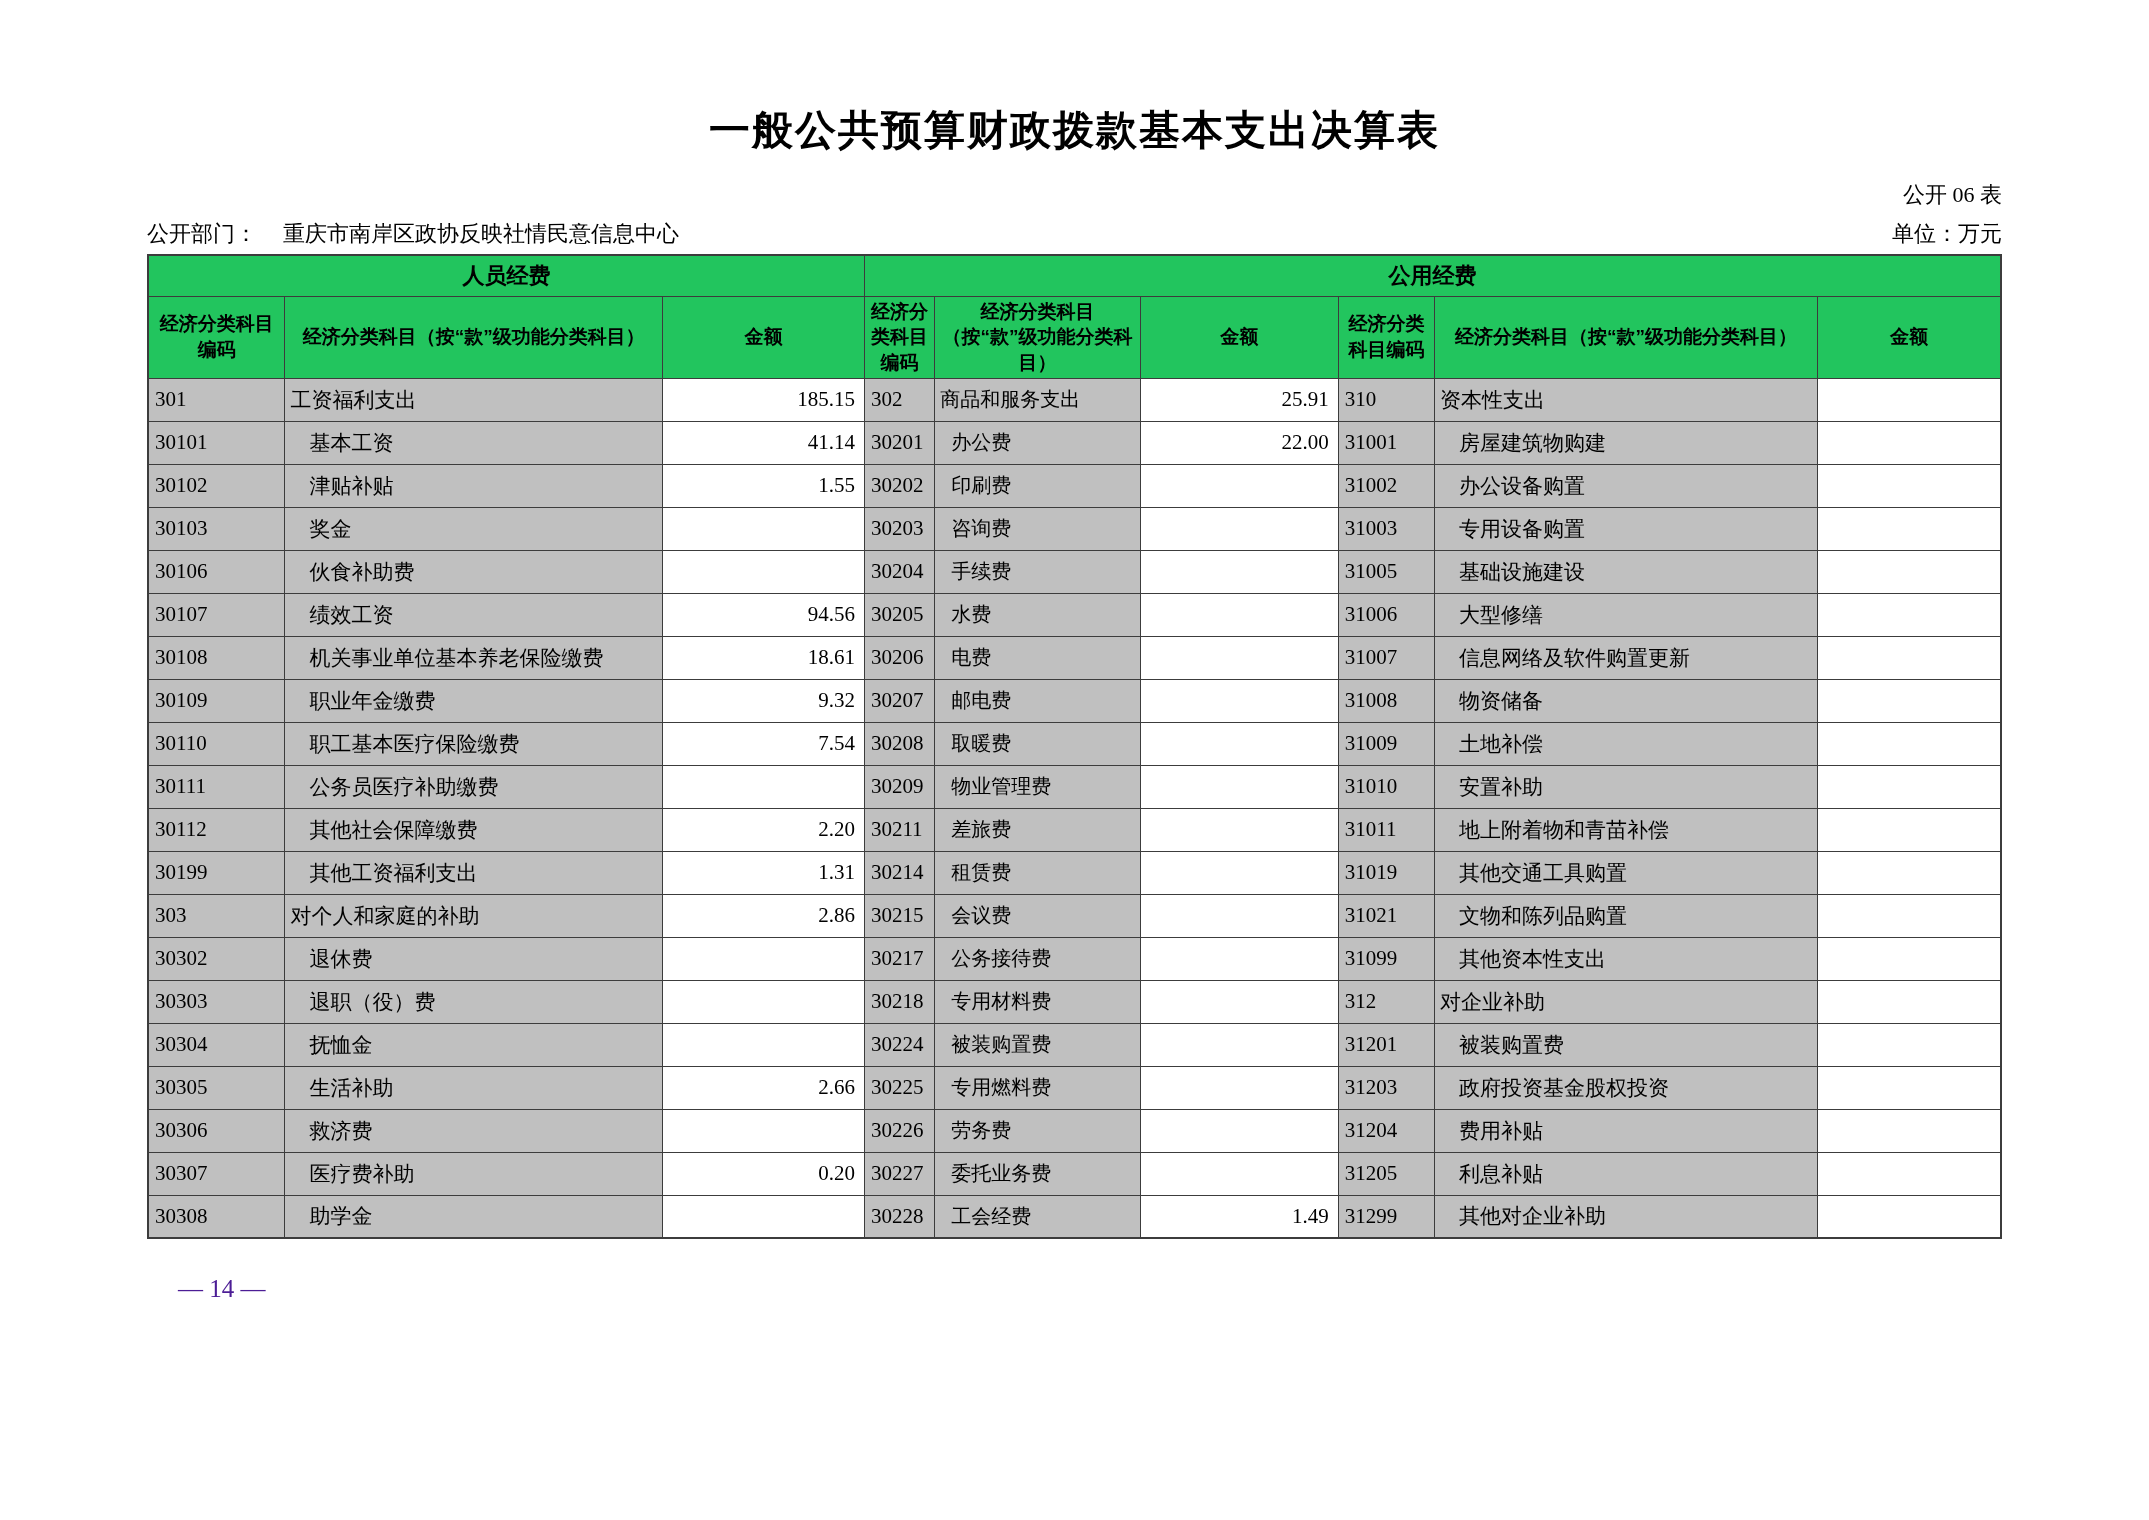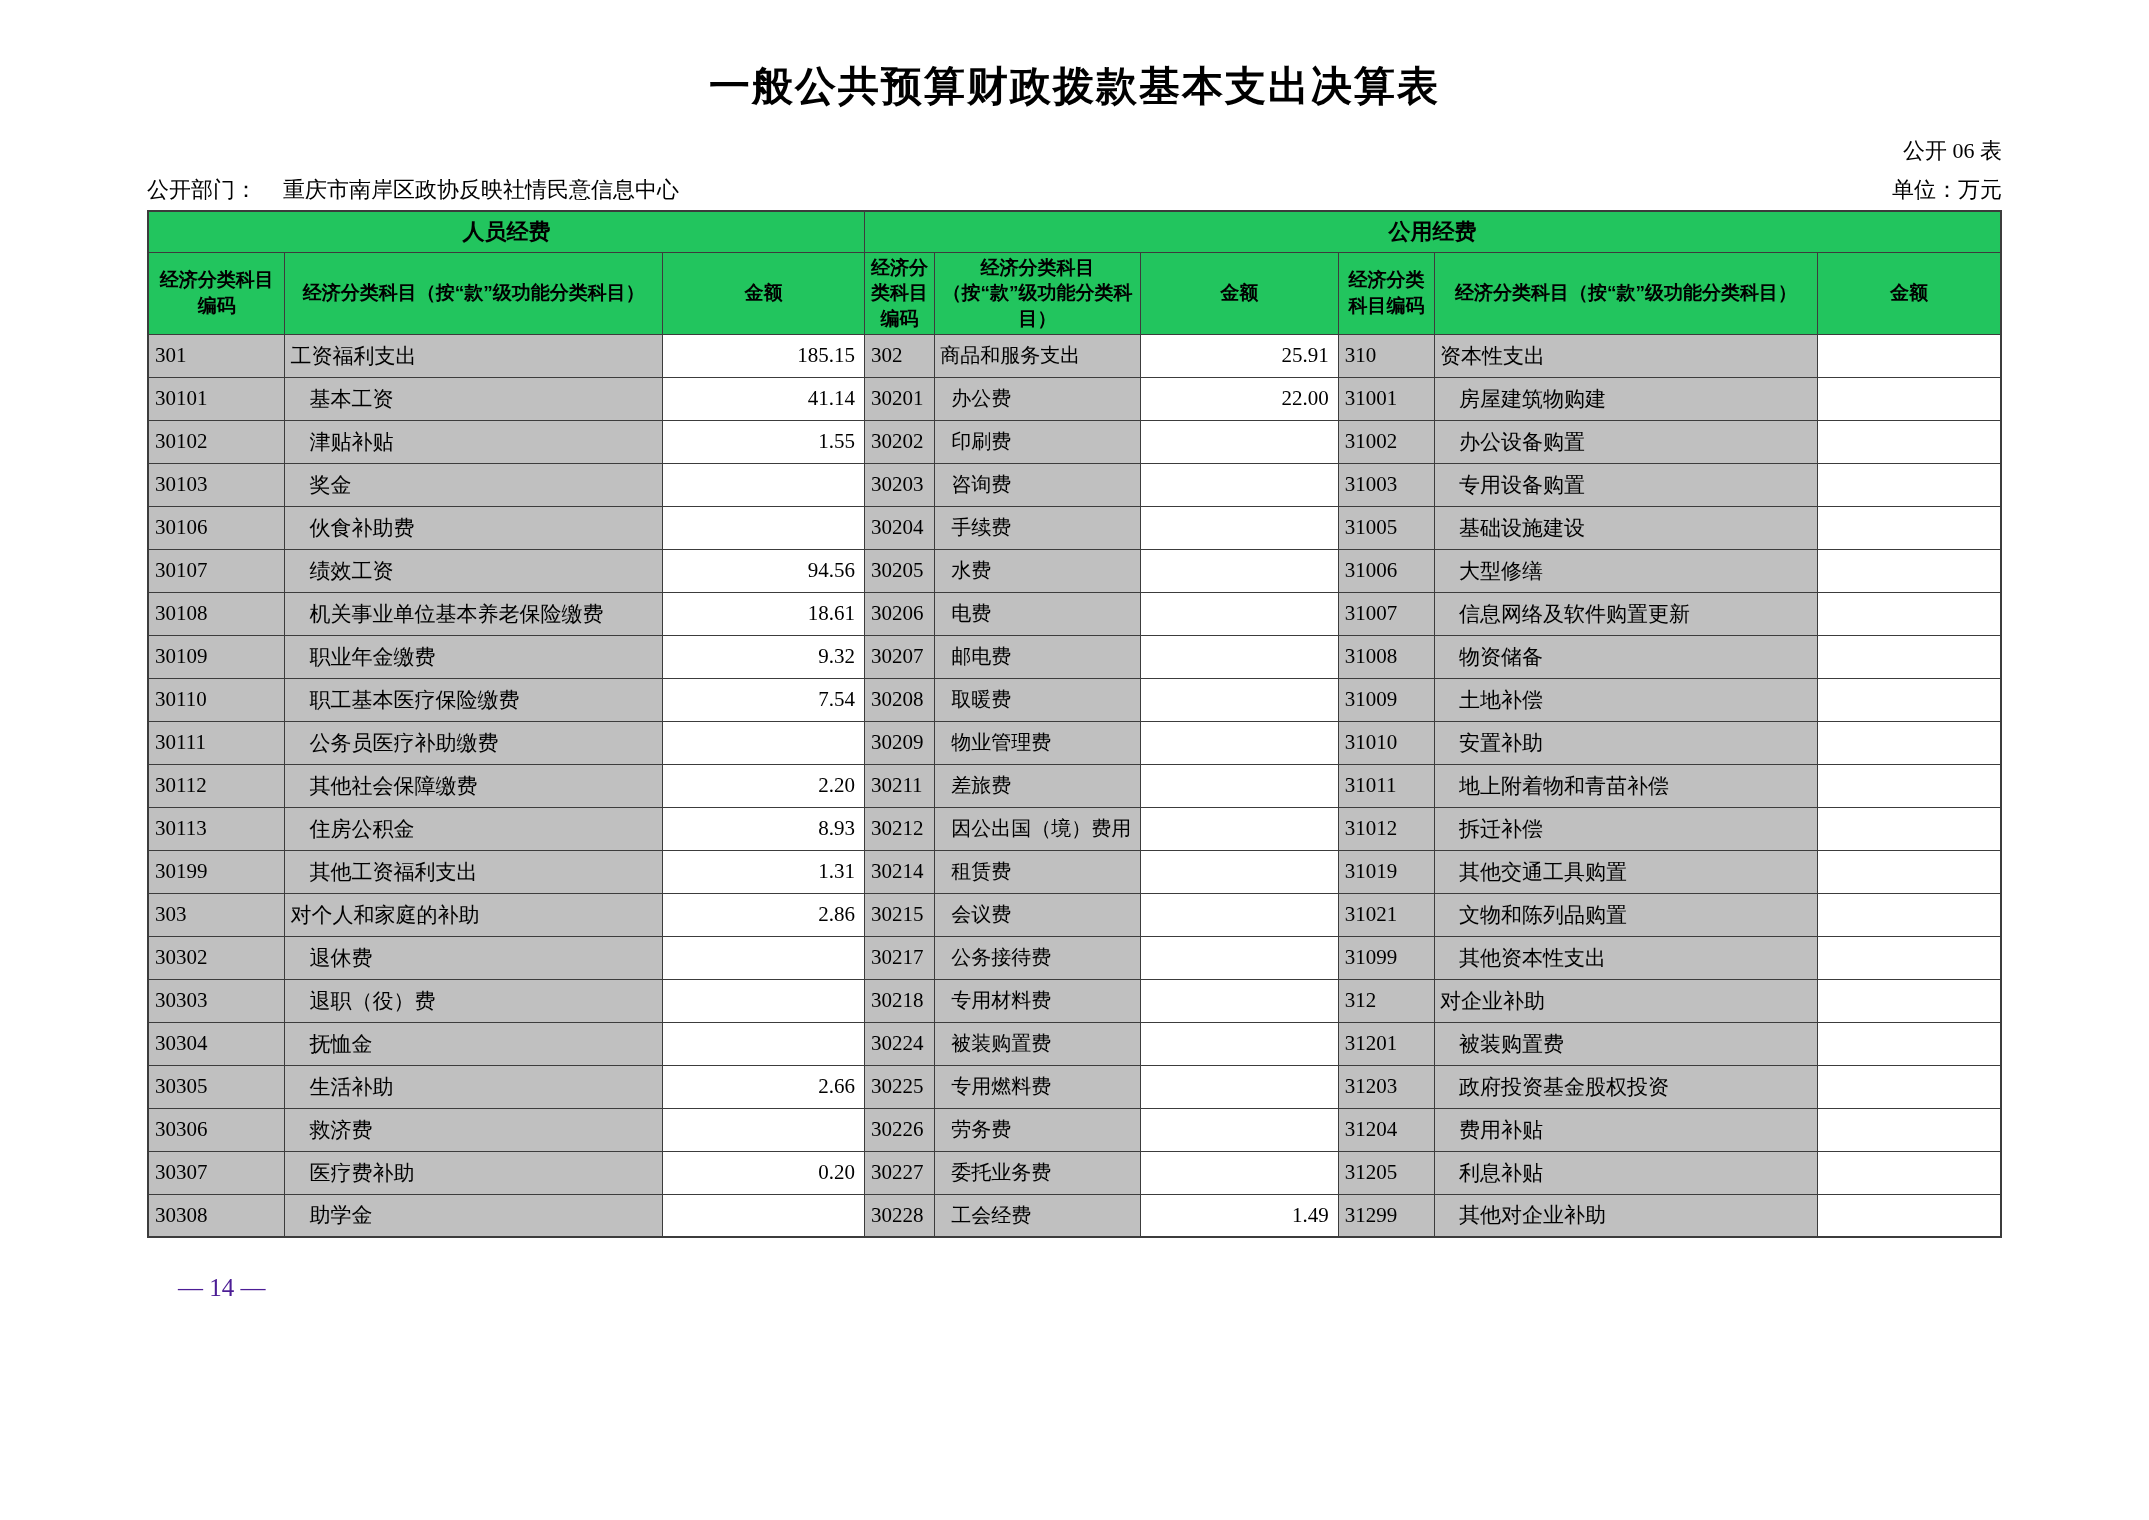--- a/index.html
+++ b/index.html
@@ -5,21 +5,21 @@
   html,body{margin:0;padding:0;background:#ffffff;}
   body{
     width:2149px;height:1520px;position:relative;
     font-family:"Liberation Serif",serif;color:#000;
     -webkit-font-smoothing:antialiased;
   }
   .content{width:1855px;margin:0 auto;}
   .title{
     font-family:Liberation Serif, serif;
     font-weight:700;font-size:41px;text-align:center;
-    margin:0;padding-top:59px;letter-spacing:2px;
+    margin:0;padding-top:103px;letter-spacing:2px;
   }
   .form-code-line{text-align:right;font-size:22px;margin-top:22px;}
   .meta-line{
     display:flex;justify-content:space-between;align-items:flex-end;
     font-size:22px;margin-top:9px;margin-bottom:5px;
   }
   .dept-name{margin-left:26px;}
   table{
     width:100%;border-collapse:collapse;table-layout:fixed;
     border:2px solid #3c3c3c;
@@ -210,31 +210,20 @@
           <td class="name g1 sub">其他社会保障缴费</td>
           <td class="amount g1">2.20</td>
           <td class="code g2">30211</td>
           <td class="name g2 sub">差旅费</td>
           <td class="amount g2"></td>
           <td class="code g3">31011</td>
           <td class="name g3 sub">地上附着物和青苗补偿</td>
           <td class="amount g3"></td>
         </tr>
         <tr>
-          <td class="code g1">30113</td>
-          <td class="name g1 sub">住房公积金</td>
-          <td class="amount g1">8.93</td>
-          <td class="code g2">30212</td>
-          <td class="name g2 sub">因公出国（境）费用</td>
-          <td class="amount g2"></td>
-          <td class="code g3">31012</td>
-          <td class="name g3 sub">拆迁补偿</td>
-          <td class="amount g3"></td>
-        </tr>
-        <tr>
           <td class="code g1">30199</td>
           <td class="name g1 sub">其他工资福利支出</td>
           <td class="amount g1">1.31</td>
           <td class="code g2">30214</td>
           <td class="name g2 sub">租赁费</td>
           <td class="amount g2"></td>
           <td class="code g3">31019</td>
           <td class="name g3 sub">其他交通工具购置</td>
           <td class="amount g3"></td>
         </tr>

